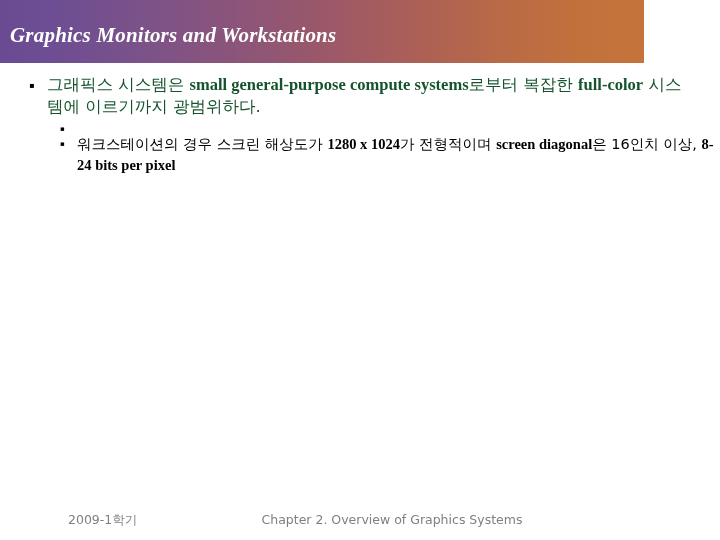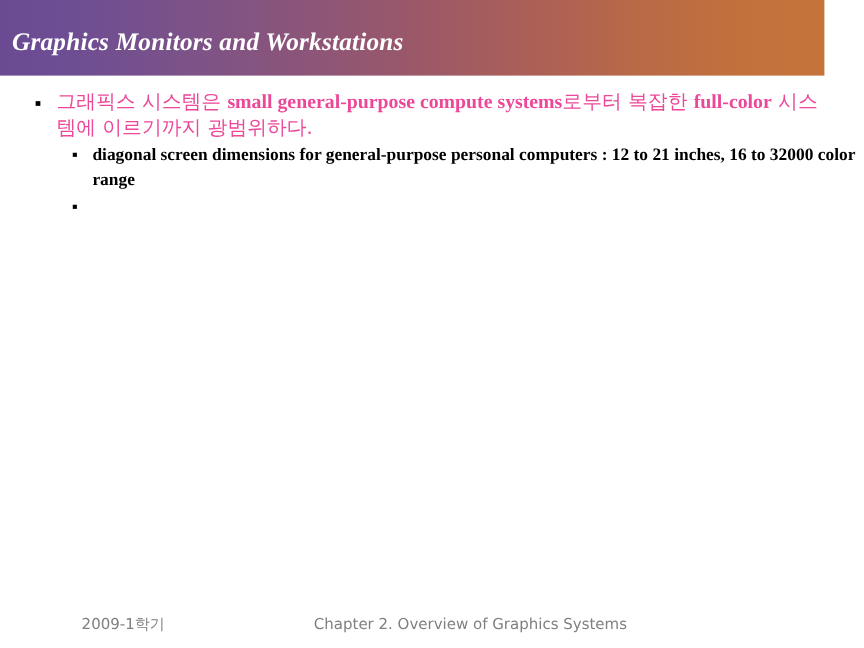--- a/index.html
+++ b/index.html
@@ -25,21 +25,20 @@
     background: linear-gradient(to right,
         #6a4a92 0%,
         #6d4d93 8%,
         #7b5289 22%,
         #8d5578 38%,
         #9a5869 50%,
         #ab5f57 64%,
         #b96a46 78%,
         #c2713c 90%,
         #c4743a 100%);
-    padding-left: 43px;
   }
   .title-text {
     position: absolute;
     left: 10px;
     top: 25px;
     font-family: "Liberation Serif", "DejaVu Serif", serif;
     font-size: 21px;
     font-weight: bold;
     font-style: italic;
     color: #ffffff;
@@ -75,21 +74,21 @@
     padding-left: 29px;
   }
   .lvl1 .marker {
     font-size: 8px;
     width: 18px;
     padding-top: 8px;
   }
   .lvl1 .body-text {
     font-size: 16.5px;
     line-height: 22px;
-    color: #ec4899;
+    color: #14532d;
     max-width: 648px;
     text-align: left;
   }
 
   
   .lvl2 {
     margin-top: 1px;
     padding-left: 60px;
   }
   .lvl2 .marker {
@@ -152,27 +151,27 @@
 
   <div class="bullet-row lvl1">
     <span class="marker">▪</span>
     <div class="body-text">
       <span class="ko">그래픽스 시스템은 </span><span class="en">small general-purpose compute systems</span><span class="ko">로부터 복잡한 </span><span class="en">full-color</span><span class="ko"> 시스템에 이르기까지 광범위하다.</span>
     </div>
   </div>
 
   <div class="bullet-row lvl2">
     <span class="marker">▪</span>
-    <div class="body-text">
-      <span class="en">diagonal screen dimensions for general-purpose personal computers : 12 to 21 inches, 16 to 32000 color range</span>
-    </div>
   </div>
 
   <div class="bullet-row lvl2">
     <span class="marker">▪</span>
+    <div class="body-text">
+      <span class="ko">워크스테이션의 경우 스크린 해상도가 </span><span class="en">1280 x 1024</span><span class="ko">가 전형적이며 </span><span class="en">screen diagonal</span><span class="ko">은 16인치 이상, </span><span class="en">8-24 bits per pixel</span>
+    </div>
   </div>
 
 </div>
 
 <div class="footer">
   <span class="footer-left">2009-1학기</span>
   <span class="footer-center">Chapter 2. Overview of Graphics Systems</span>
   <span class="footer-right">26</span>
 </div>
 

